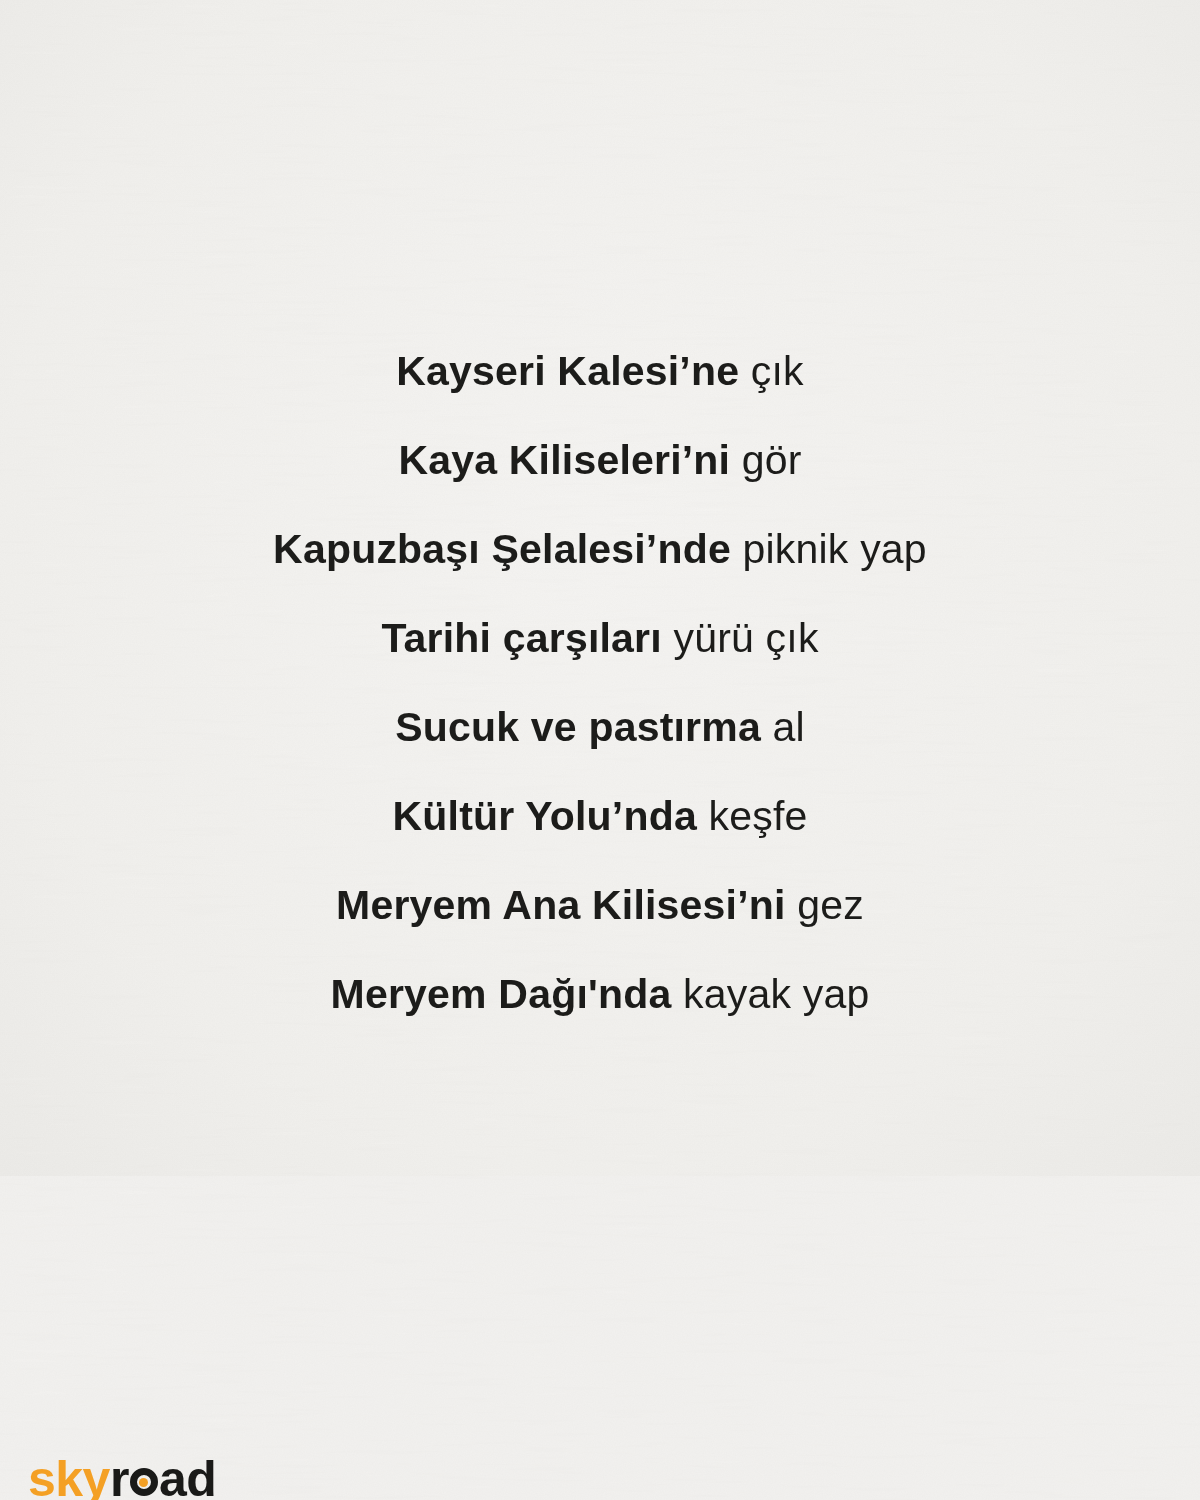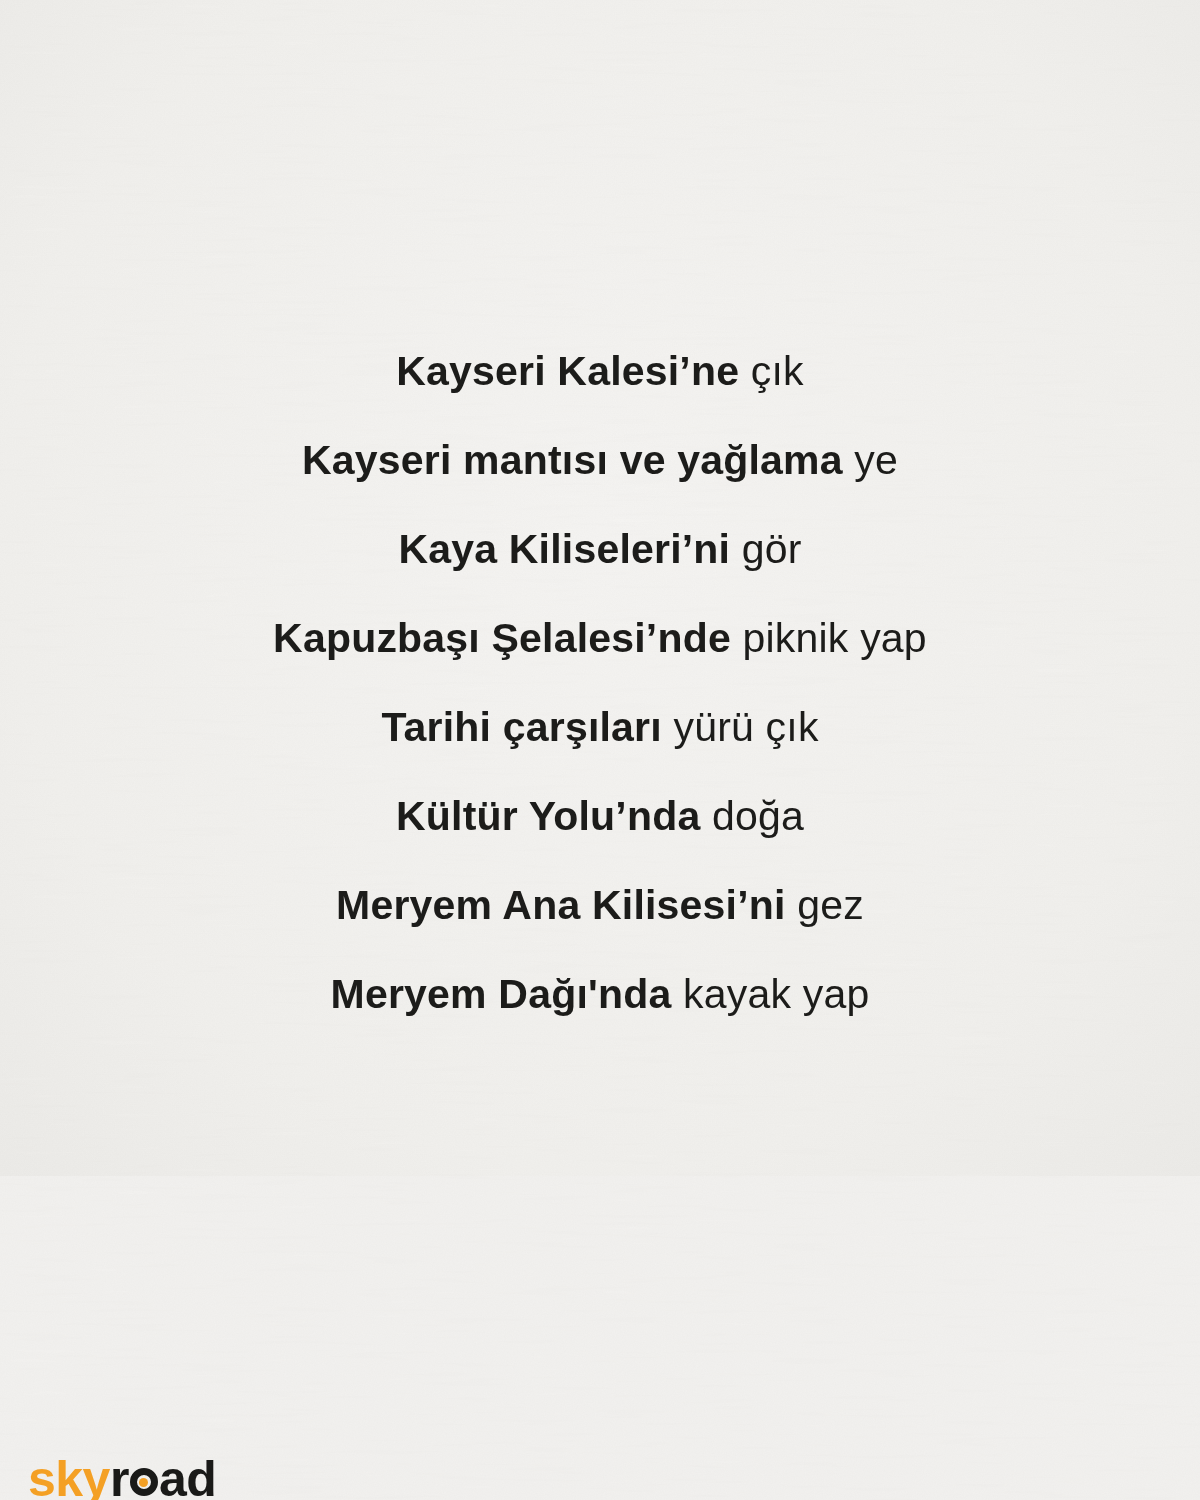--- a/index.html
+++ b/index.html
@@ -117,33 +117,33 @@
     <rect width="1200" height="1500" filter="url(#paperFiber)"></rect>
   </svg>
 
   <div class="content">
 
     <div class="lines">
       <div class="line">
         <span class="b">Kayseri Kalesi’ne</span><span class="r"> çık</span>
       </div>
       <div class="line">
-        <span class="b">Kayseri mantısı ve yağlama</span><span class="r"> ye</span>
-      </div>
-      <div class="line">
         <span class="b">Kaya Kiliseleri’ni</span><span class="r"> gör</span>
       </div>
       <div class="line">
         <span class="b">Kapuzbaşı Şelalesi’nde</span><span class="r"> piknik yap</span>
       </div>
       <div class="line">
         <span class="b">Tarihi çarşıları</span><span class="r"> yürü çık</span>
       </div>
       <div class="line">
-        <span class="b">Kültür Yolu’nda</span><span class="r"> doğa</span>
+        <span class="b">Sucuk ve pastırma</span><span class="r"> al</span>
+      </div>
+      <div class="line">
+        <span class="b">Kültür Yolu’nda</span><span class="r"> keşfe</span>
       </div>
       <div class="line">
         <span class="b">Meryem Ana Kilisesi’ni</span><span class="r"> gez</span>
       </div>
       <div class="line">
         <span class="b">Meryem Dağı'nda</span><span class="r"> kayak yap</span>
       </div>
     </div>
 
     <div class="logo">

